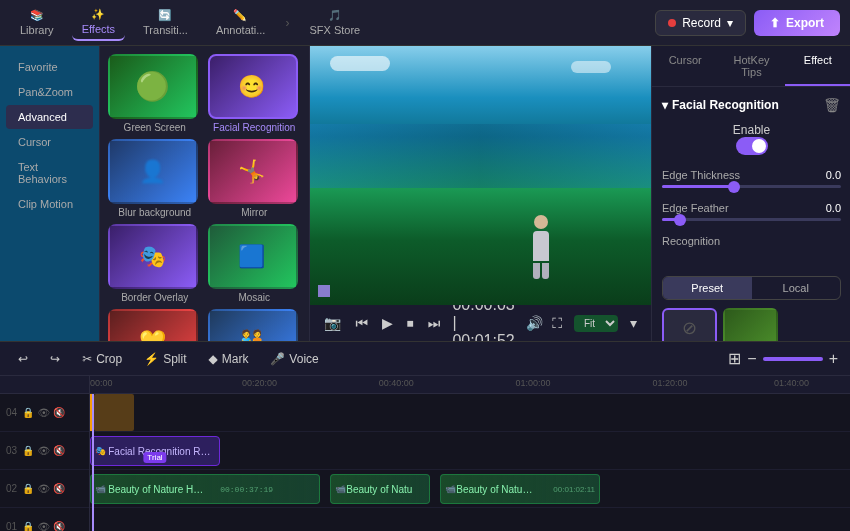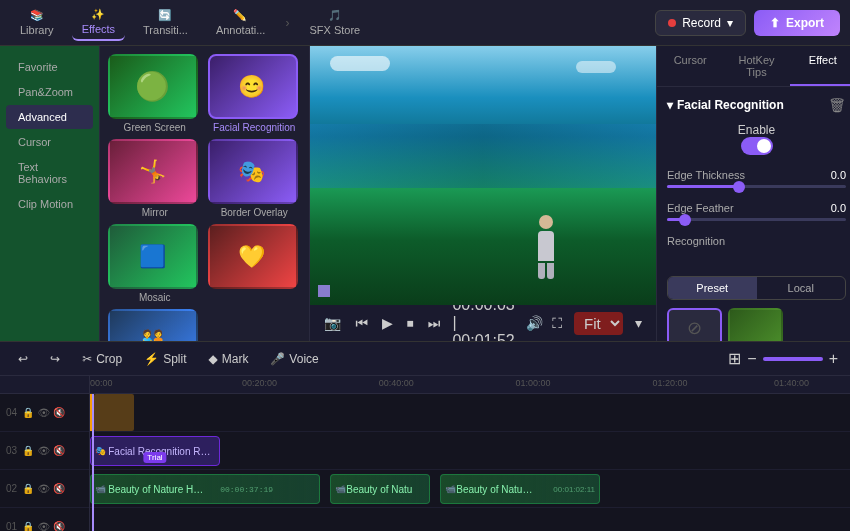--- a/index.html
+++ b/index.html
@@ -14,21 +14,21 @@
     
     .tab-item { display: flex; flex-direction: column; align-items: center; gap: 2px; padding: 4px 10px; cursor: pointer; color: #aaa; font-size: 11px; border-radius: 6px; }
     .tab-item.active { color: #a78bfa; border-bottom: 2px solid #a78bfa; }
     .tab-separator { color: #555; margin: 0 2px; }
     .top-bar-right { margin-left: auto; display: flex; align-items: center; gap: 8px; }
     .record-btn { background: #2a2a3e; border: 1px solid #444; border-radius: 6px; padding: 5px 12px; color: #fff; display: flex; align-items: center; gap: 6px; cursor: pointer; font-size: 12px; }
     .record-dot { width: 8px; height: 8px; background: #e53e3e; border-radius: 50%; }
     .export-btn { background: linear-gradient(135deg, #8b5cf6, #c084fc); border: none; border-radius: 6px; padding: 6px 16px; color: #fff; cursor: pointer; font-size: 12px; display: flex; align-items: center; gap: 6px; font-weight: 600; }
 
     
-    .left-sidebar { width: 100px; background: #14532d; border-right: 1px solid #2a2a3e; padding: 8px 0; flex-shrink: 0; }
+    .left-sidebar { width: 100px; background: #0c4a6e; border-right: 1px solid #2a2a3e; padding: 8px 0; flex-shrink: 0; }
     .sidebar-item { padding: 6px 12px; cursor: pointer; color: #aaa; font-size: 11px; border-radius: 4px; margin: 1px 6px; }
     .sidebar-item.active { background: #2d2d4e; color: #fff; }
 
     
     .effects-panel { width: 210px; background: #1e1e30; border-right: 1px solid #2a2a3e; overflow-y: auto; padding: 8px; flex-shrink: 0; }
     .effects-grid { display: grid; grid-template-columns: 1fr 1fr; gap: 6px; }
     .effect-item { cursor: pointer; }
     .effect-thumb { width: 90px; height: 65px; border-radius: 8px; overflow: hidden; position: relative; border: 2px solid transparent; }
     .effect-thumb.selected { border-color: #8b5cf6; }
     .effect-label { font-size: 10px; color: #aaa; text-align: center; margin-top: 3px; }
@@ -44,21 +44,21 @@
     .thumb-other1 { background: linear-gradient(135deg, #5c1f1f, #ef4444); }
     .thumb-other2 { background: linear-gradient(135deg, #1f3a5c, #3b82f6); }
 
     
     .video-preview { flex: 1; background: #0f0f1a; display: flex; flex-direction: column; }
     .video-frame { flex: 1; background: #000; position: relative; display: flex; align-items: center; justify-content: center; }
     .video-controls { height: 36px; background: #1a1a2e; display: flex; align-items: center; padding: 0 12px; gap: 10px; }
     .ctrl-btn { background: none; border: none; color: #ccc; cursor: pointer; font-size: 14px; padding: 2px; }
     .time-display { color: #ccc; font-size: 16px; margin-left: auto; }
     .volume-area { display: flex; align-items: center; gap: 4px; }
-    .fit-select { background: #7f1d1d; border: none; color: #ccc; font-size: 15px; padding: 2px 6px; border-radius: 4px; cursor: pointer; }
+    .fit-select { background: #14532d; border: none; color: #ccc; font-size: 10px; padding: 2px 6px; border-radius: 4px; cursor: pointer; }
 
     
     .right-panel { width: 200px; background: #1a1a2e; border-left: 1px solid #2a2a3e; flex-shrink: 0; overflow-y: auto; }
     .panel-tabs { display: flex; border-bottom: 1px solid #2a2a3e; }
     .panel-tab { flex: 1; text-align: center; padding: 8px 4px; font-size: 11px; color: #888; cursor: pointer; }
     .panel-tab.active { color: #fff; border-bottom: 2px solid #8b5cf6; }
     .panel-content { padding: 10px; }
     .section-header { display: flex; align-items: center; justify-content: space-between; margin-bottom: 10px; }
     .section-title { font-size: 12px; font-weight: 600; color: #fff; display: flex; align-items: center; gap: 4px; }
     .toggle-switch { width: 32px; height: 18px; background: #8b5cf6; border-radius: 9px; position: relative; cursor: pointer; }
@@ -187,20 +187,28 @@
 
         <div class="effect-item">
           <div class="effect-thumb thumb-facial selected">
             <div class="effect-overlay">
               <span class="facial-face-icon">😊</span>
             </div>
           </div>
           <div class="effect-label selected">Facial Recognition</div>
         </div>
 
+        <div class="effect-item">
+          <div class="effect-thumb thumb-blur">
+            <div class="effect-overlay">
+              <span style="font-size:22px; filter:blur(1px);">👤</span>
+            </div>
+          </div>
+          <div class="effect-label">Blur background</div>
+        </div>
 
         <div class="effect-item">
           <div class="effect-thumb thumb-mirror">
             <div class="effect-overlay">
               <span style="font-size:22px;">🤸</span>
             </div>
           </div>
           <div class="effect-label">Mirror</div>
         </div>
 

